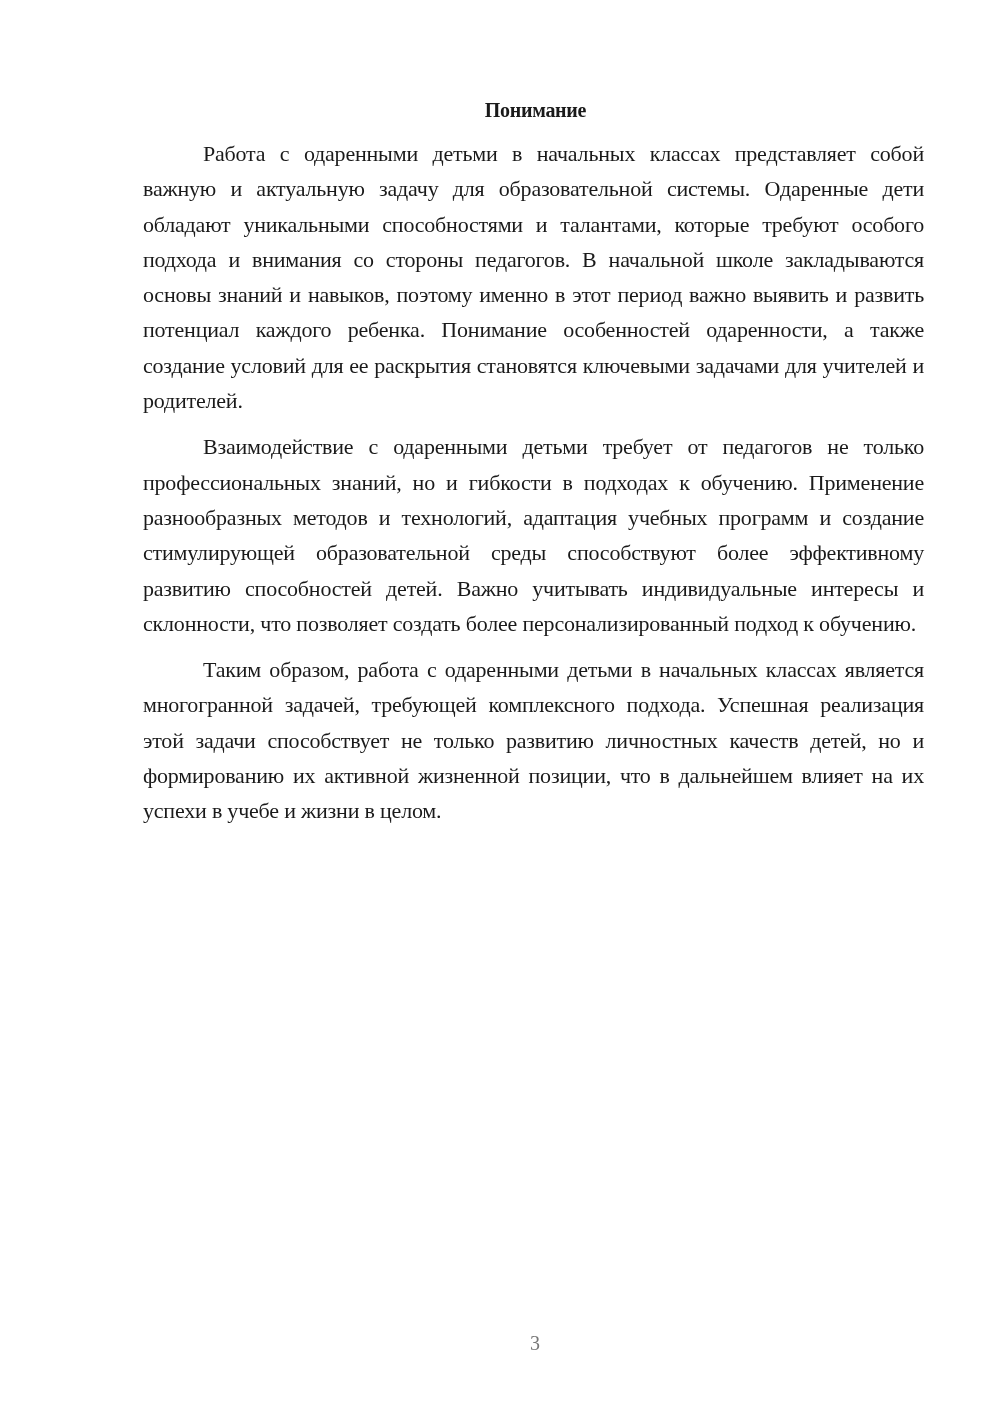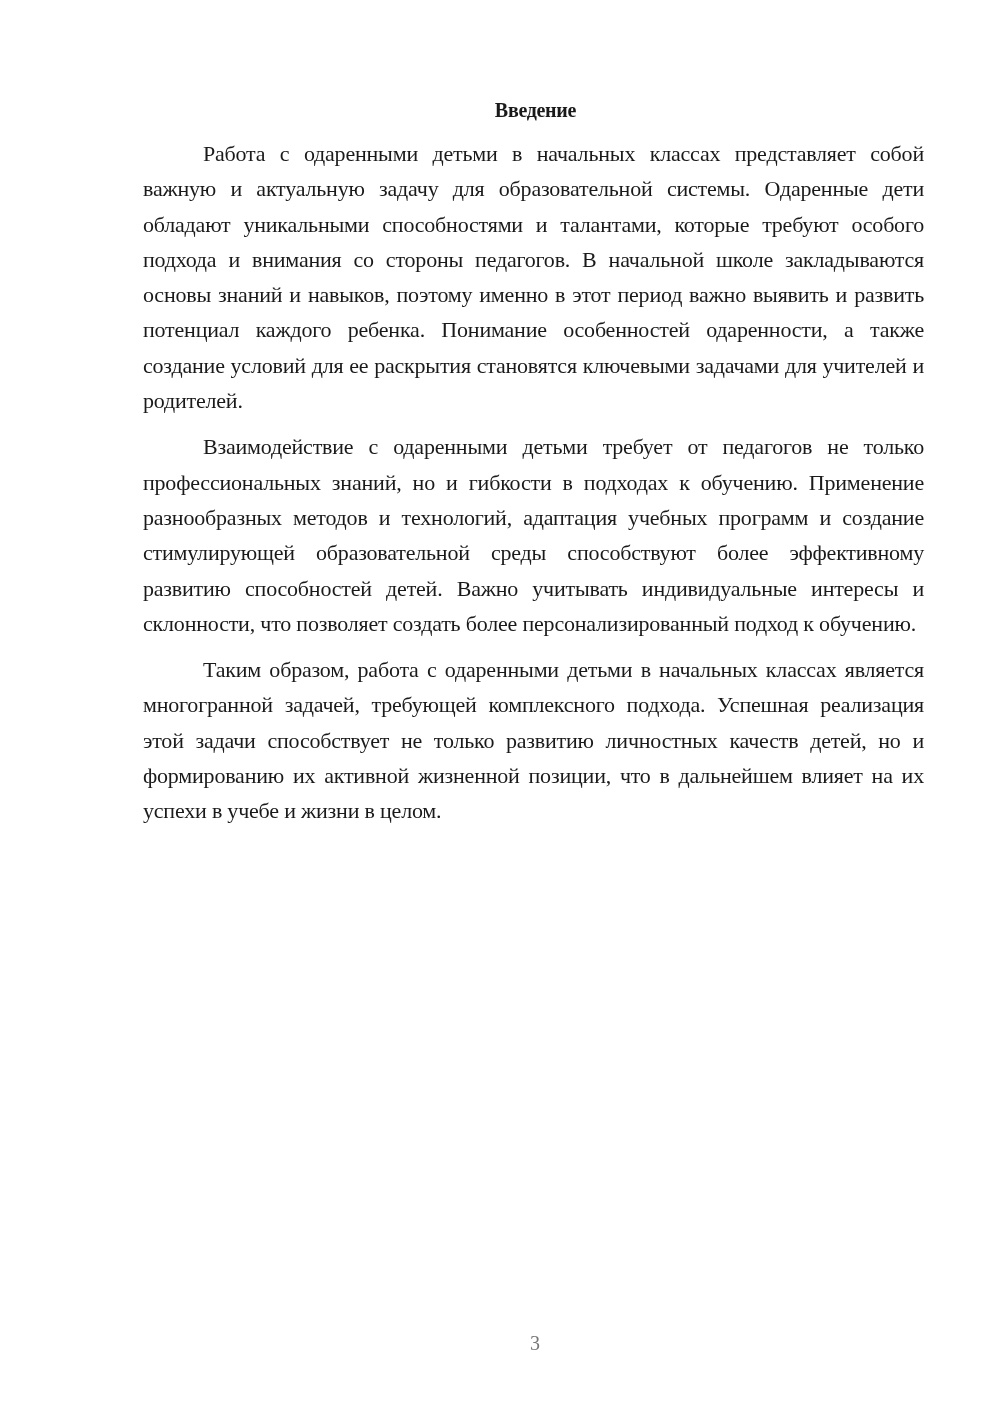--- a/index.html
+++ b/index.html
@@ -29,19 +29,19 @@
     text-align: center; color: #777; font-size: 20px;
     font-family: "Liberation Serif", serif;
     padding-left: 70px; box-sizing: border-box;
   }
 </style>
 </head>
 <body>
 
 <div class="page">
   <div class="content">
-    <h1 class="title">Введение</h1>
+    <h1 class="title">Понимание</h1>
     <p class="para">Работа с одаренными детьми в начальных классах представляет собой важную и актуальную задачу для образовательной системы. Одаренные дети обладают уникальными способностями и талантами, которые требуют особого подхода и внимания со стороны педагогов. В начальной школе закладываются основы знаний и навыков, поэтому именно в этот период важно выявить и развить потенциал каждого ребенка. Понимание особенностей одаренности, а также создание условий для ее раскрытия становятся ключевыми задачами для учителей и родителей.</p>
     <p class="para">Взаимодействие с одаренными детьми требует от педагогов не только профессиональных знаний, но и гибкости в подходах к обучению. Применение разнообразных методов и технологий, адаптация учебных программ и создание стимулирующей образовательной среды способствуют более эффективному развитию способностей детей. Важно учитывать индивидуальные интересы и склонности, что позволяет создать более персонализированный подход к обучению.</p>
     <p class="para">Таким образом, работа с одаренными детьми в начальных классах является многогранной задачей, требующей комплексного подхода. Успешная реализация этой задачи способствует не только развитию личностных качеств детей, но и формированию их активной жизненной позиции, что в дальнейшем влияет на их успехи в учебе и жизни в целом.</p>
   </div>
   <div class="page-number">3</div>
 </div>
 
 </body></html>

